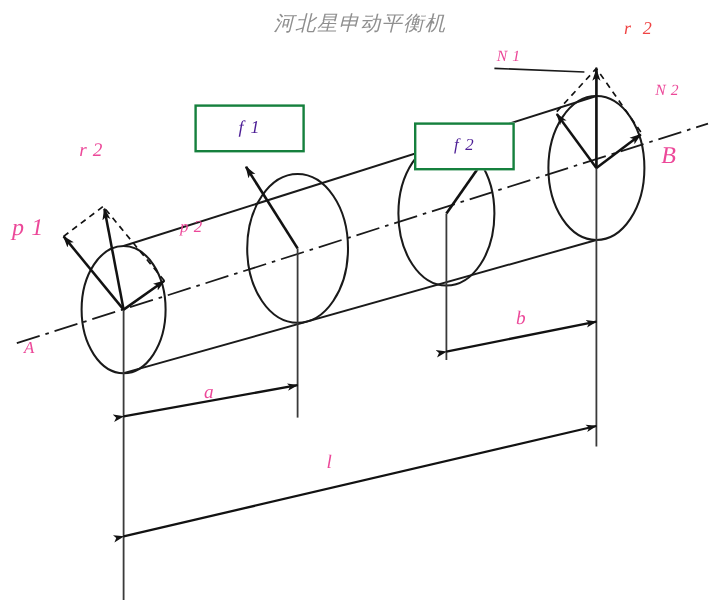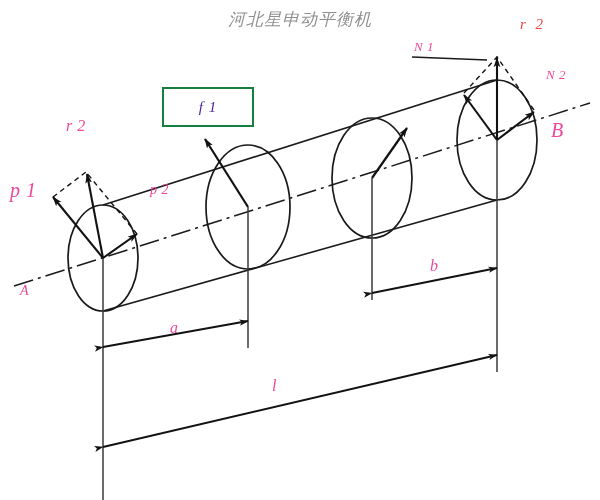--- a/index.html
+++ b/index.html
@@ -150,20 +150,21 @@
   </svg>
 
   <div class="lbl" style="left:66px; top:118px; font-size:16px;">r 2</div>
 
   <div class="lbl" style="left:10px; top:180px; font-size:20px;">p 1</div>
 
   <div class="lbl" style="left:150px; top:183px; font-size:14px;text-align:right;">p 2</div>
 
   <div class="lbl-box" style="left:162px; top:87px; width:88px; height:36px; font-size:15px;">f 1</div>
 
+  <div class="lbl-box" style="left:345px; top:102px; width:80px; height:36px; font-size:14px;">f 2</div>
 
   <div class="lbl" style="left:414px; top:40px; font-size:13px;">N 1</div>
 
   <div class="lbl" style="left:546px; top:68px; font-size:13px;">N 2</div>
 
   <div class="lbl" style="left:20px; top:284px; font-size:14px;">A</div>
 
   <div class="lbl" style="left:551px; top:120px; font-size:20px;">B</div>
 
   <div class="lbl" style="left:170px; top:320px; font-size:16px;">a</div>

